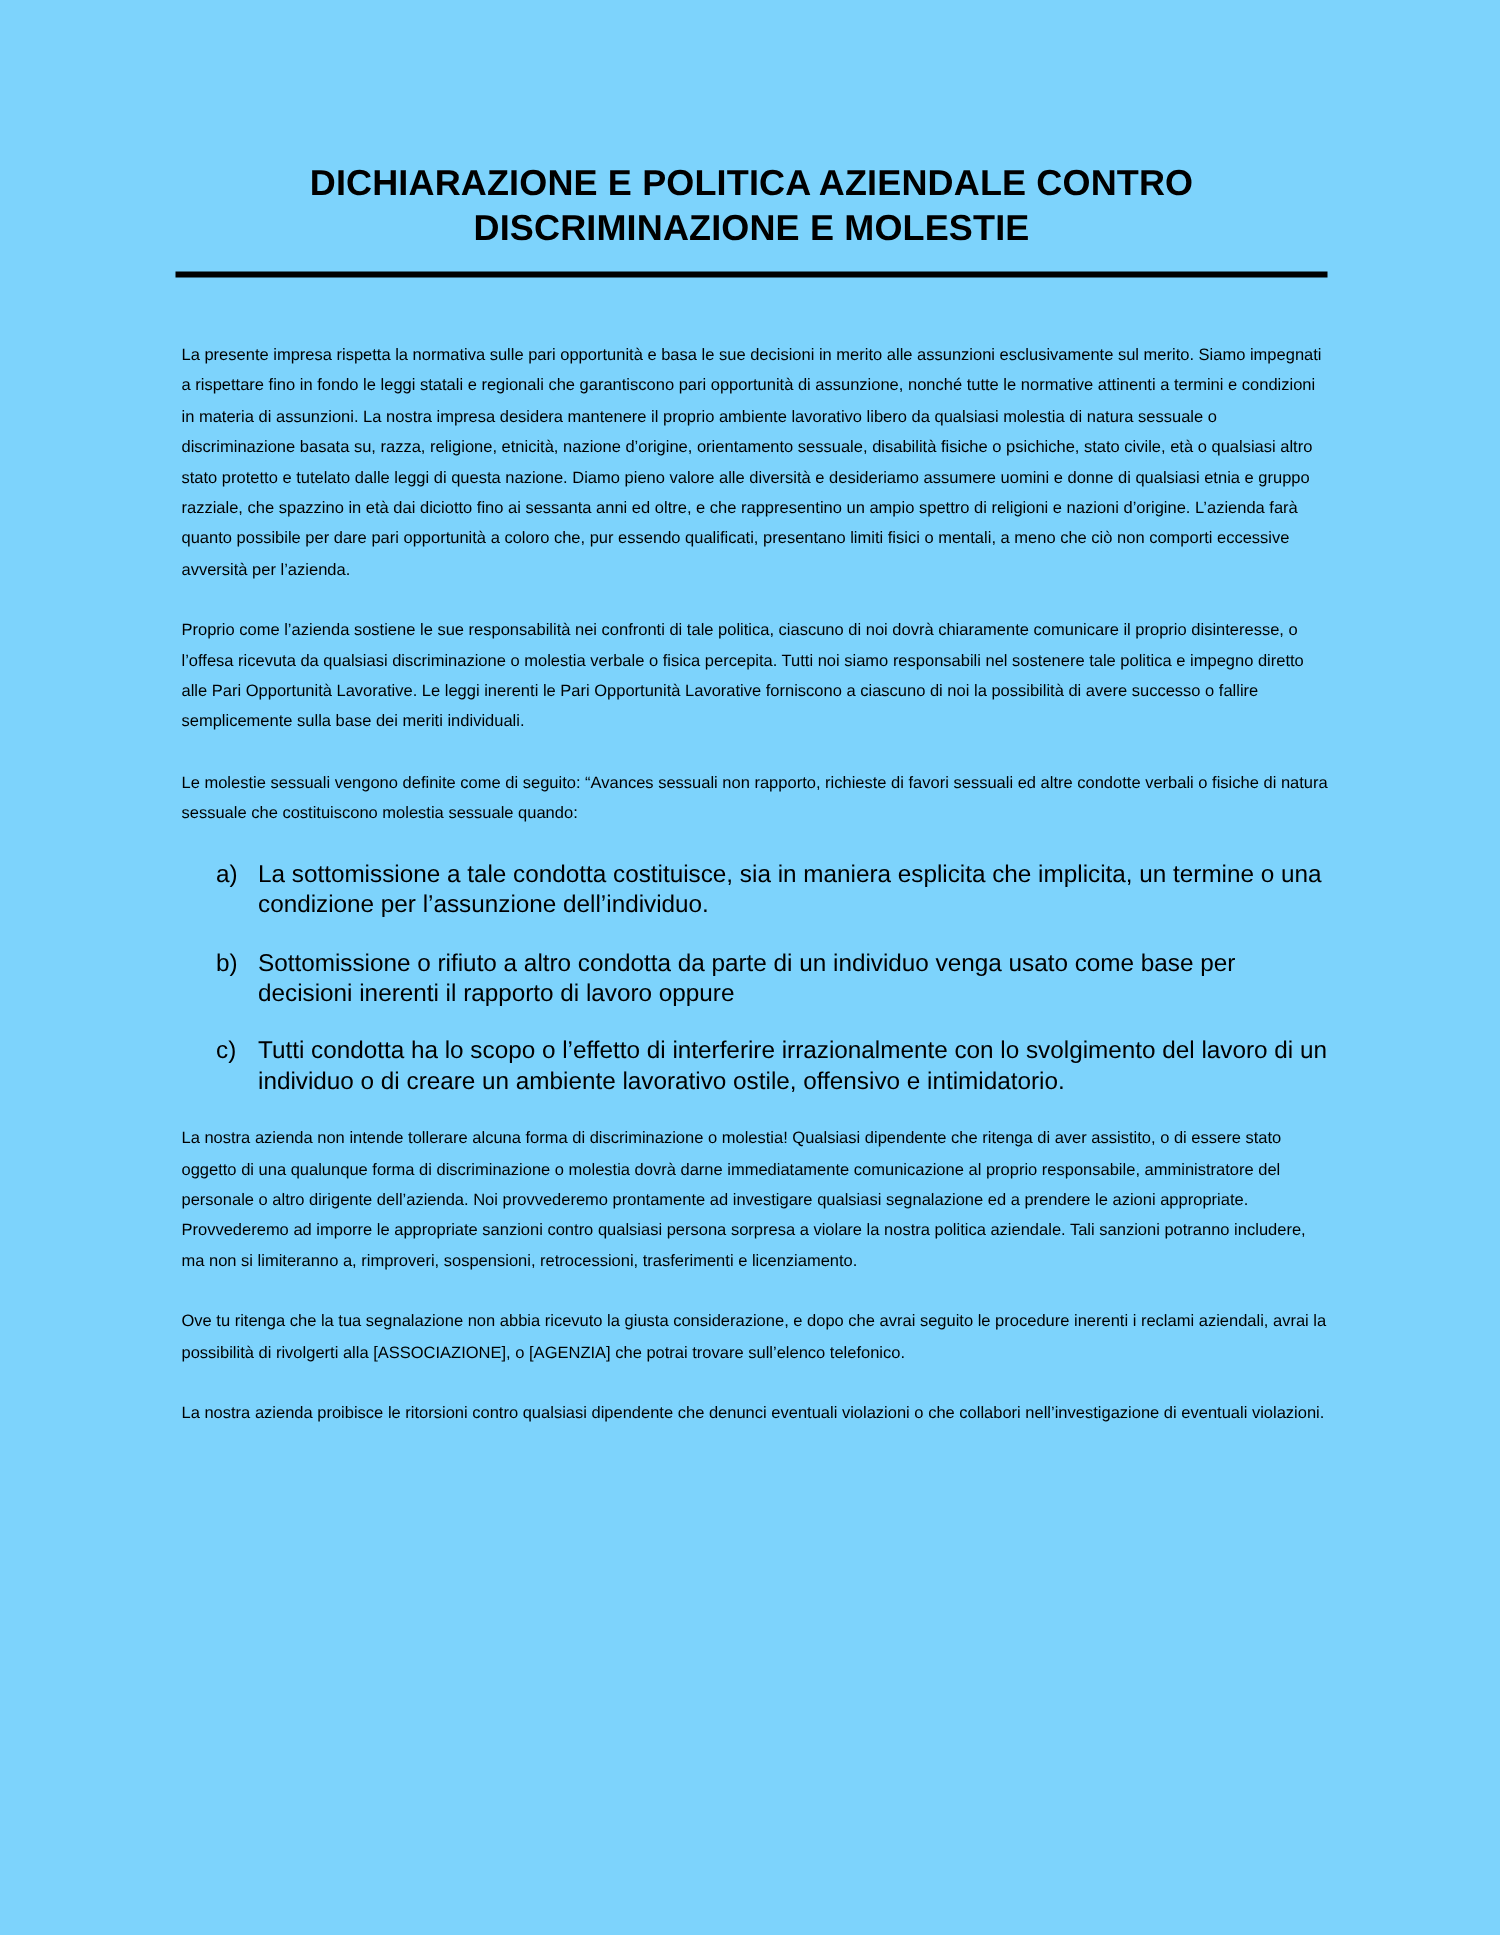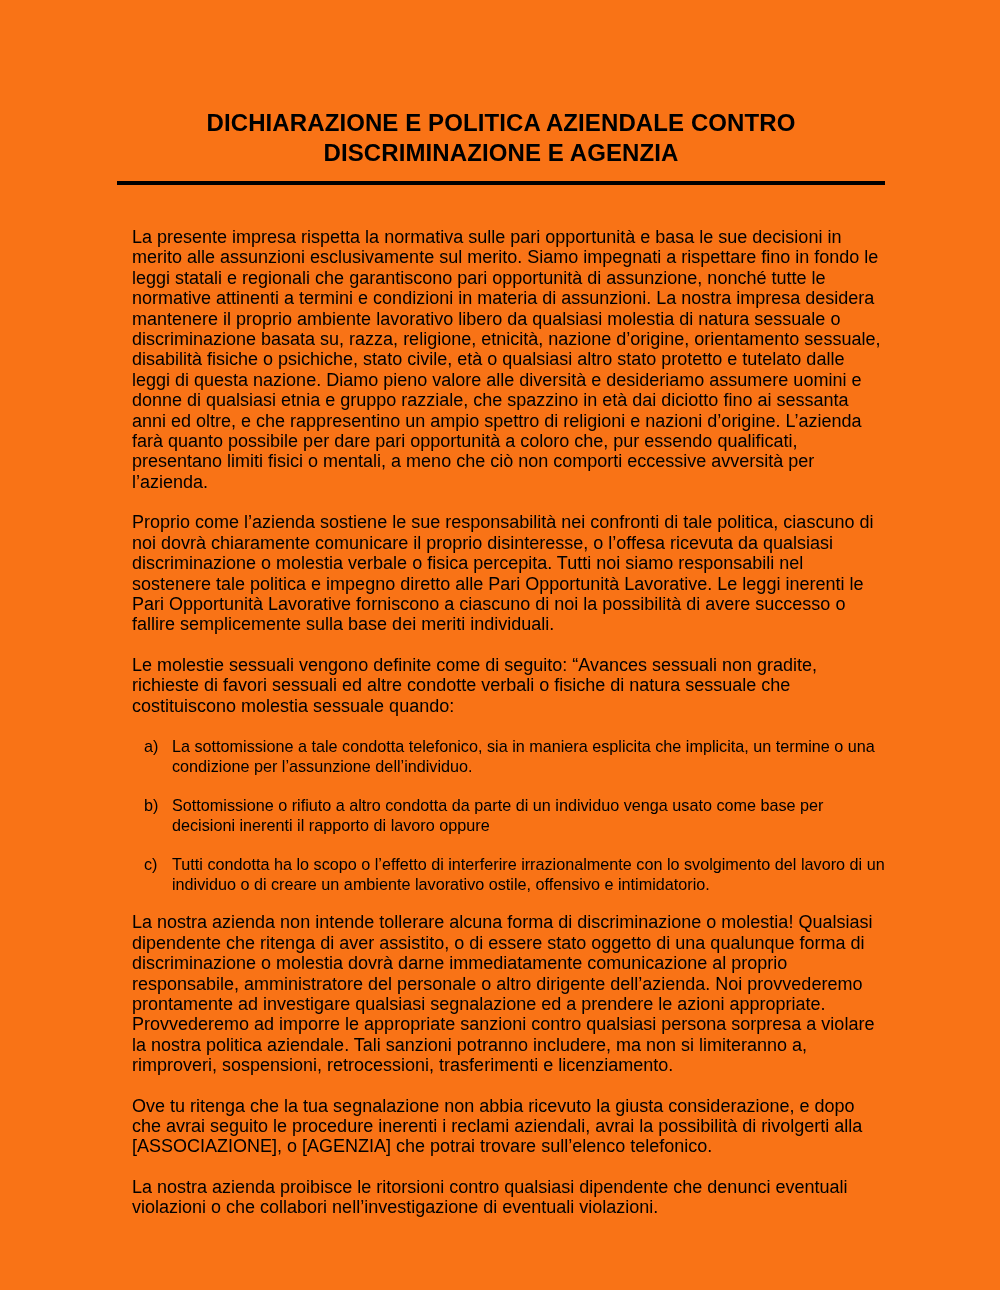--- a/index.html
+++ b/index.html
@@ -6,21 +6,21 @@
   html, body {
     margin: 0;
     padding: 0;
     background: #ffffff;
   }
   .page {
     position: relative;
     width: 1000px;
     height: 1290px;
     margin: 0 auto;
-    background: #f97316;
+    background: #7dd3fc;
     box-sizing: border-box;
     font-family: "Liberation Sans", sans-serif;
     color: #000000;
     overflow: hidden;
   }
   .content {
     position: absolute;
     left: 116px;
     top: 0;
     width: 770px;
@@ -39,22 +39,22 @@
     margin-top: 13px;
     margin-left: 1px;
     width: 768px;
     height: 4px;
     background: #000000;
   }
   .body-block {
     margin-top: 42px;
   }
   p.para {
-    margin: 0 0 20px 16px;
-    font-size: 18px;
+    margin: 0 0 20px 5px;
+    font-size: 11px;
     line-height: 20.4px;
     color: #000000;
     text-align: left;
   }
   p.para.tight-before {
     margin-top: 0;
   }
   ol.lettered {
     list-style: none;
     margin: 0 0 6px 0;
@@ -82,38 +82,38 @@
   }
 </style>
 </head>
 <body>
 
 <div class="page">
   <div class="content">
 
     <h1 class="doc-title">
       <span>DICHIARAZIONE E POLITICA AZIENDALE CONTRO</span><br>
-      <span>DISCRIMINAZIONE E AGENZIA</span>
+      <span>DISCRIMINAZIONE E MOLESTIE</span>
     </h1>
 
     <div class="title-rule"></div>
 
     <div class="body-block">
 
       <p class="para tight-before">La presente impresa rispetta la normativa sulle pari opportunità e basa le sue decisioni in merito alle assunzioni esclusivamente sul merito. Siamo impegnati a rispettare fino in fondo le leggi statali e regionali che garantiscono pari opportunità di assunzione, nonché tutte le normative attinenti a termini e condizioni in materia di assunzioni. La nostra impresa desidera mantenere il proprio ambiente lavorativo libero da qualsiasi molestia di natura sessuale o discriminazione basata su, razza, religione, etnicità, nazione d’origine, orientamento sessuale, disabilità fisiche o psichiche, stato civile, età o qualsiasi altro stato protetto e tutelato dalle leggi di questa nazione. Diamo pieno valore alle diversità e desideriamo assumere uomini e donne di qualsiasi etnia e gruppo razziale, che spazzino in età dai diciotto fino ai sessanta anni ed oltre, e che rappresentino un ampio spettro di religioni e nazioni d’origine. L’azienda farà quanto possibile per dare pari opportunità a coloro che, pur essendo qualificati, presentano limiti fisici o mentali, a meno che ciò non comporti eccessive avversità per l’azienda.</p>
 
       <p class="para">Proprio come l’azienda sostiene le sue responsabilità nei confronti di tale politica, ciascuno di noi dovrà chiaramente comunicare il proprio disinteresse, o l’offesa ricevuta da qualsiasi discriminazione o molestia verbale o fisica percepita. Tutti noi siamo responsabili nel sostenere tale politica e impegno diretto alle Pari Opportunità Lavorative. Le leggi inerenti le Pari Opportunità Lavorative forniscono a ciascuno di noi la possibilità di avere successo o fallire semplicemente sulla base dei meriti individuali.</p>
 
-      <p class="para">Le molestie sessuali vengono definite come di seguito: “Avances sessuali non gradite, richieste di favori sessuali ed altre condotte verbali o fisiche di natura sessuale che costituiscono molestia sessuale quando:</p>
+      <p class="para">Le molestie sessuali vengono definite come di seguito: “Avances sessuali non rapporto, richieste di favori sessuali ed altre condotte verbali o fisiche di natura sessuale che costituiscono molestia sessuale quando:</p>
 
       <div class="list-wrap">
         <ol class="lettered">
           <li>
             <span class="marker">a)</span>
-            <span>La sottomissione a tale condotta telefonico, sia in maniera esplicita che implicita, un termine o una condizione per l’assunzione dell’individuo.</span>
+            <span>La sottomissione a tale condotta costituisce, sia in maniera esplicita che implicita, un termine o una condizione per l’assunzione dell’individuo.</span>
           </li>
           <li>
             <span class="marker">b)</span>
             <span>Sottomissione o rifiuto a altro condotta da parte di un individuo venga usato come base per decisioni inerenti il rapporto di lavoro oppure</span>
           </li>
           <li>
             <span class="marker">c)</span>
             <span>Tutti condotta ha lo scopo o l’effetto di interferire irrazionalmente con lo svolgimento del lavoro di un individuo o di creare un ambiente lavorativo ostile, offensivo e intimidatorio.</span>
           </li>
         </ol>

